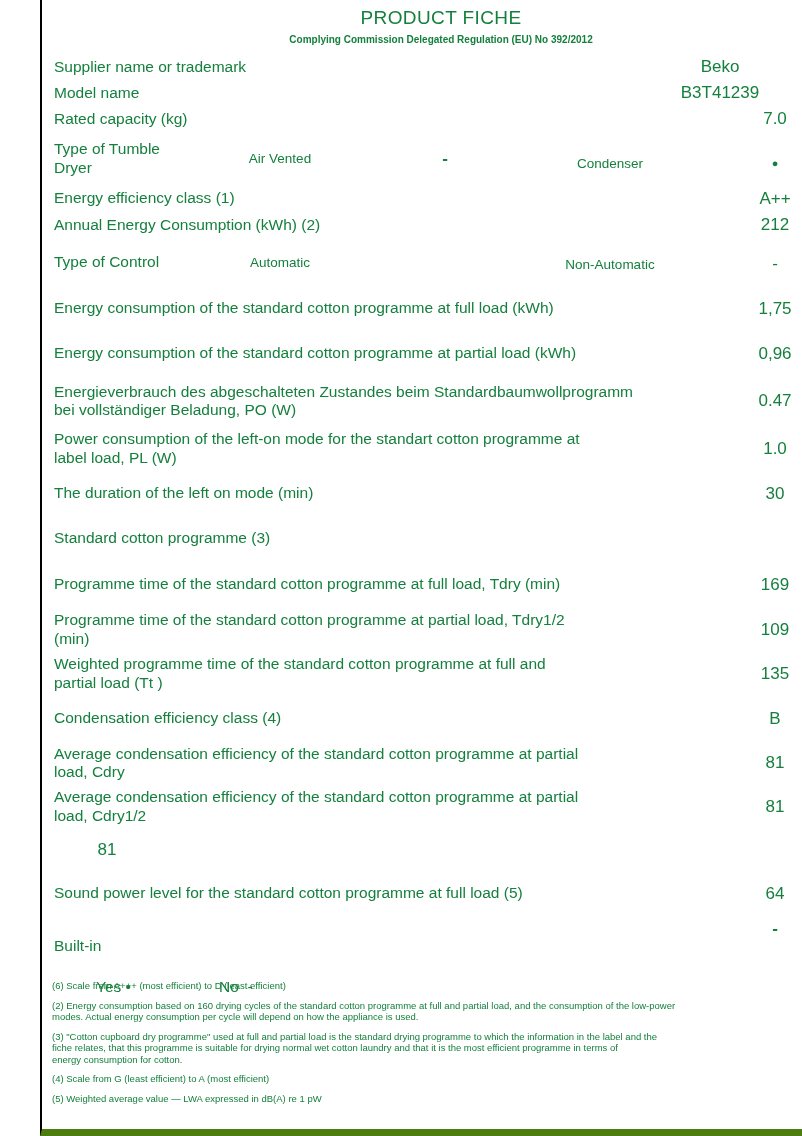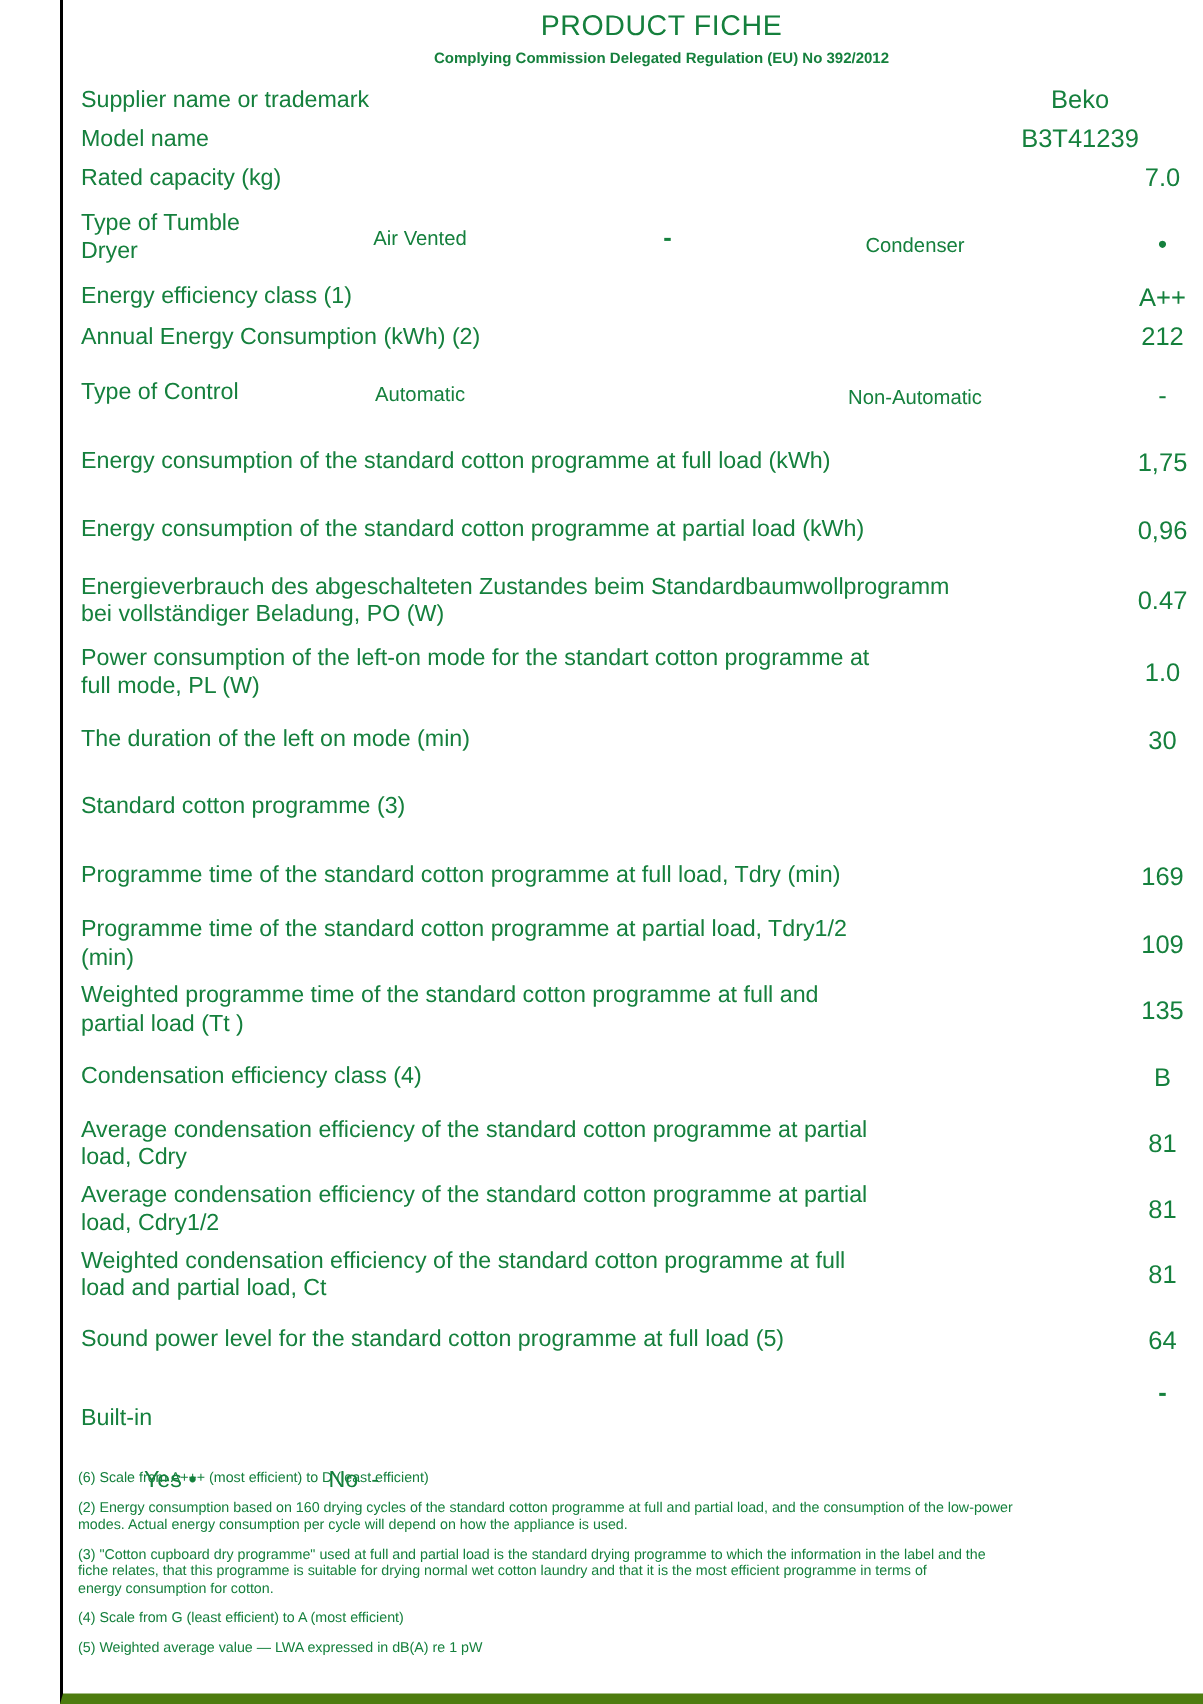--- a/index.html
+++ b/index.html
@@ -109,21 +109,21 @@
     </div>
 
     <div class="row r50">
       <div class="label">Energieverbrauch des abgeschalteten Zustandes beim Standardbaumwollprogramm
 bei vollständiger Beladung, PO (W)</div>
       <div class="val">0.47</div>
     </div>
 
     <div class="row r45">
       <div class="label">Power consumption of the left-on mode for the standart cotton programme at
-full mode, PL (W)</div>
+label load, PL (W)</div>
       <div class="val">1.0</div>
     </div>
 
     <div class="row r45">
       <div class="label">The duration of the left on mode (min)</div>
       <div class="val">30</div>
     </div>
 
     <div class="row r45">
       <div class="label">Standard cotton programme (3)</div>
@@ -158,22 +158,20 @@
       <div class="val">81</div>
     </div>
 
     <div class="row r43">
       <div class="label">Average condensation efficiency of the standard cotton programme at partial
 load, Cdry1/2</div>
       <div class="val">81</div>
     </div>
 
     <div class="row r44">
-      <div class="label">Weighted condensation efficiency of the standard cotton programme at full
-load and partial load, Ct</div>
       <div class="val">81</div>
     </div>
 
     <div class="row r43">
       <div class="label">Sound power level for the standard cotton programme at full load (5)</div>
       <div class="val">64</div>
     </div>
 
     <div class="row r50 row-builtin">
       <div class="label">

